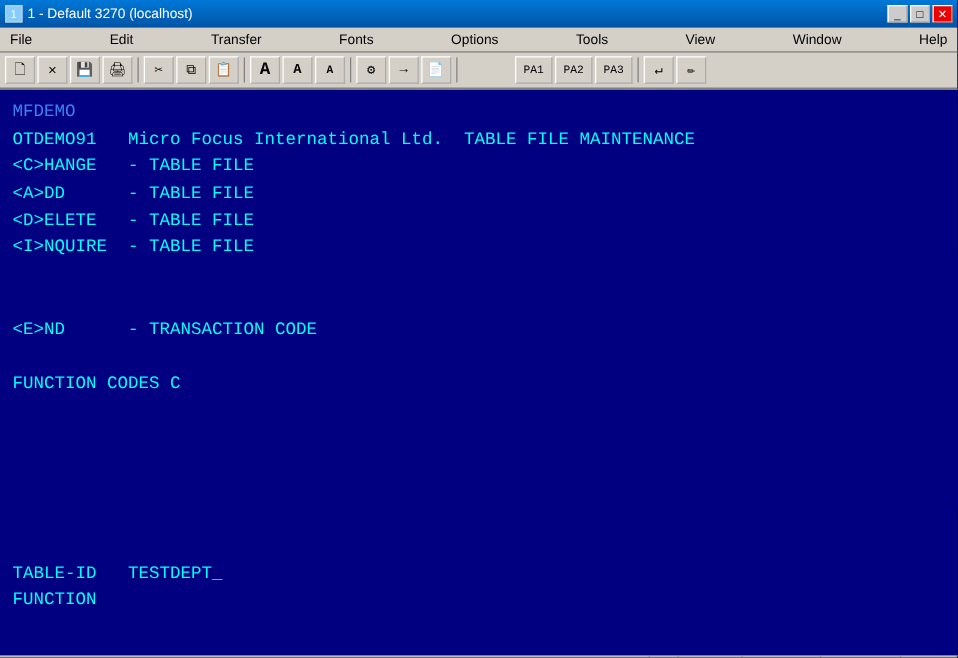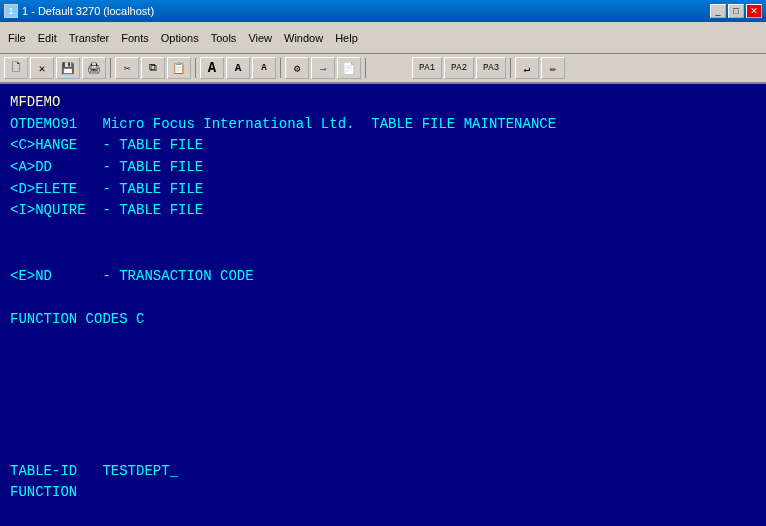--- a/index.html
+++ b/index.html
@@ -23,27 +23,28 @@
     .tb-btn {
       width: 16px; height: 14px; background: #ccc; border: 1px outset #fff;
       display: flex; align-items: center; justify-content: center; font-size: 9px; color: #000;
       cursor: pointer;
     }
     .tb-btn.close { background: #e00; color: #fff; }
 
     
     .menu-bar {
       background: #d4d0c8;
-      height: 32px;
+      height: 20px;
       display: flex;
       align-items: center;
       padding: 0 2px;
       border-bottom: 1px solid #808080;
       font-family: Arial, sans-serif;
       font-size: 11px;
+      justify-content: space-between;
     }
     .menu-item {
       padding: 1px 6px;
       cursor: pointer;
     }
 
     
     .toolbar {
       background: #d4d0c8;
       height: 30px;
@@ -67,21 +68,21 @@
       width: 766px;
       height: 452px;
       padding: 8px 10px;
       font-family: 'Courier New', Courier, monospace;
       font-size: 14px;
       line-height: 1.55;
       color: #00ffff;
       position: relative;
     }
     .term-line { white-space: pre; }
-    .term-green { color: #fef9c3; }
+    .term-green { color: #3b82f6; }
     .term-cyan { color: #00ffff; }
 
     
     .status-bar {
       background: #d4d0c8;
       height: 22px;
       display: flex;
       align-items: center;
       border-top: 1px solid #808080;
       font-family: Arial, sans-serif;

